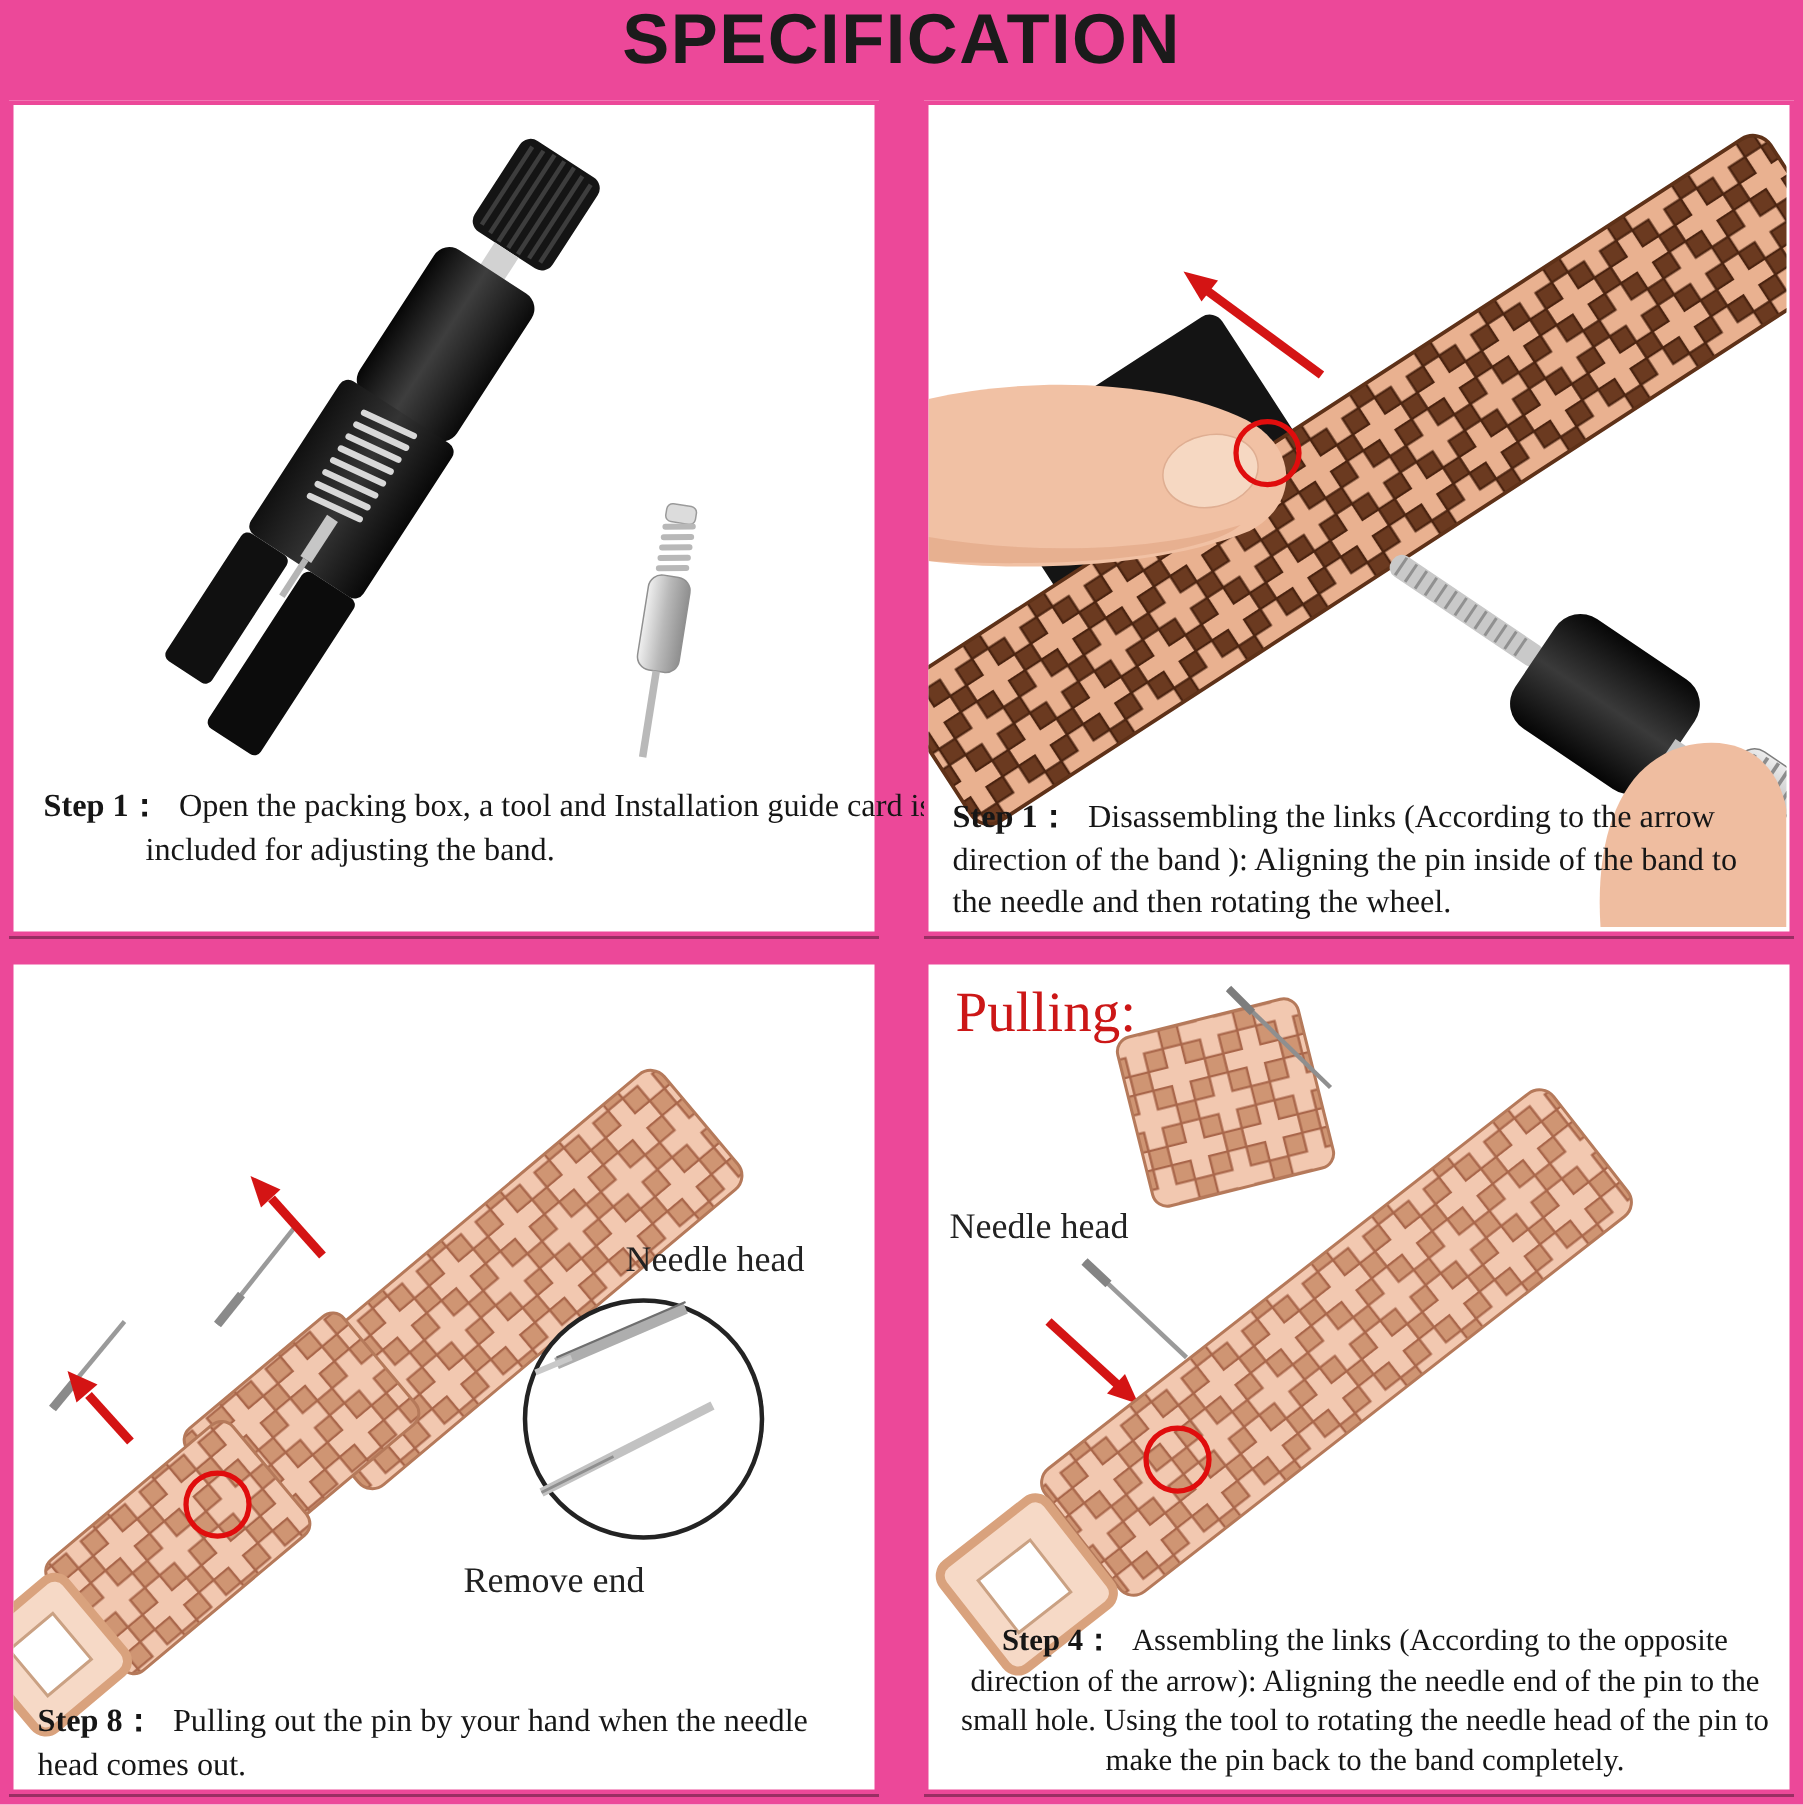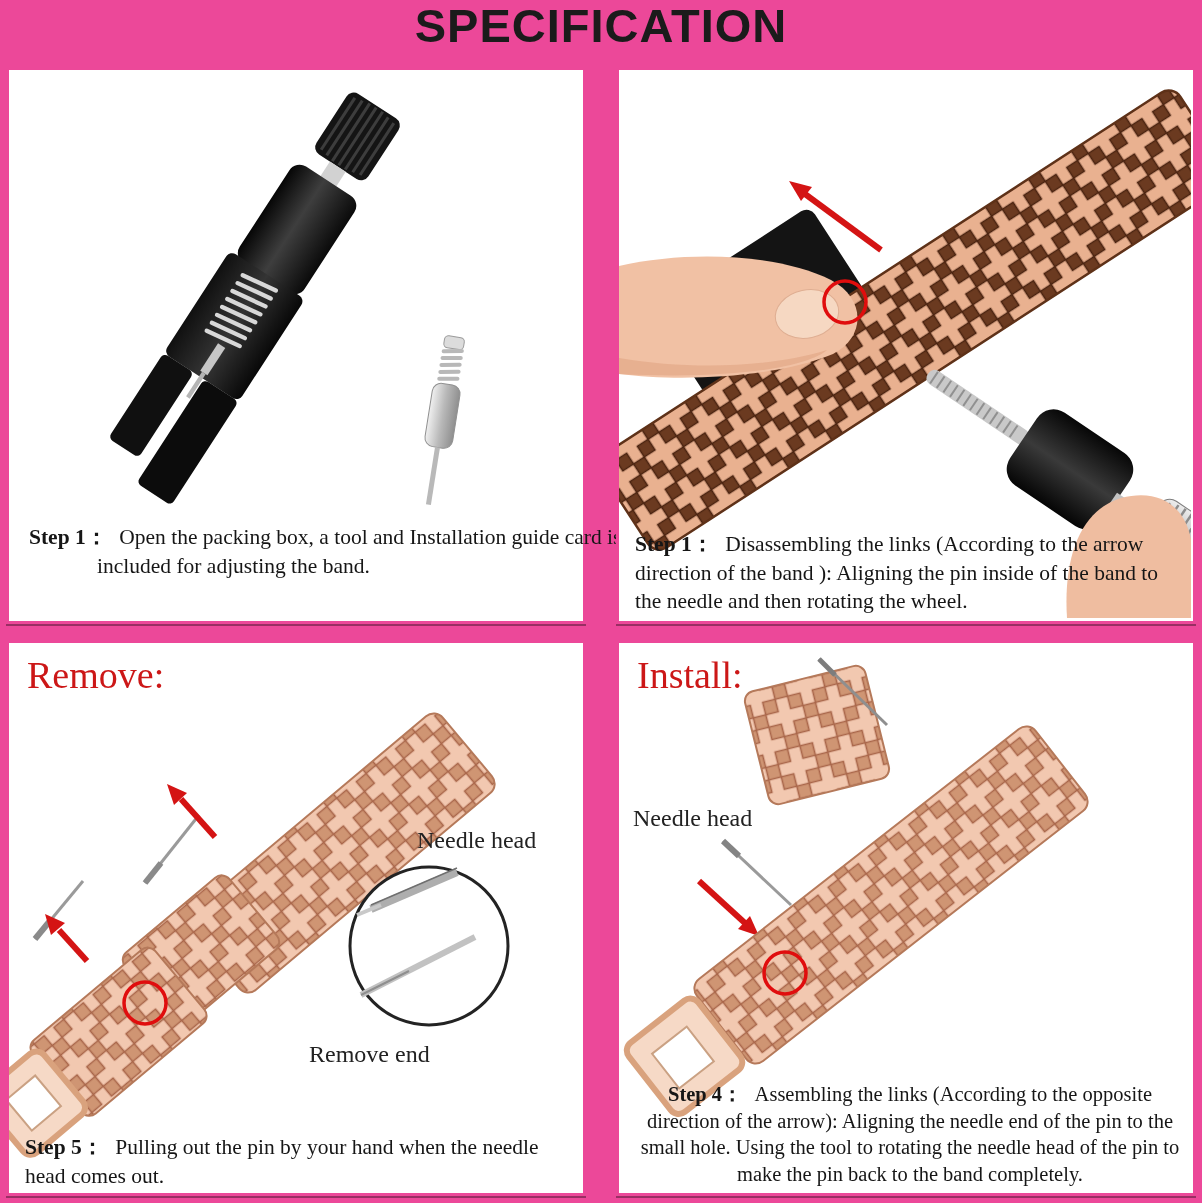--- a/index.html
+++ b/index.html
@@ -231,26 +231,25 @@
       <g>
         <circle cx="420" cy="303" r="79" fill="#ffffff" stroke="#232323" stroke-width="3"></circle>
         <line x1="362" y1="266" x2="448" y2="229" stroke="#aeaeae" stroke-width="8"></line>
         <line x1="348" y1="272" x2="372" y2="262" stroke="#c9c9c9" stroke-width="4"></line>
         <line x1="362" y1="262" x2="448" y2="225" stroke="#6f6f6f" stroke-width="1.5"></line>
         <line x1="352" y1="352" x2="466" y2="294" stroke="#c2c2c2" stroke-width="6"></line>
         <line x1="352" y1="352" x2="400" y2="328" stroke="#8f8f8f" stroke-width="2"></line>
       </g>
     </svg>
 
-    <div class="red-heading">Remove:</div>
     <div class="needle-label nl-head3">Needle head</div>
     <div class="needle-label nl-end3">Remove end</div>
 
     <div class="caption cap3">
-      <span class="step-label">Step 5：</span><span>Pulling out the pin by your hand when the needle head comes out.</span>
+      <span class="step-label">Step 8：</span><span>Pulling out the pin by your hand when the needle head comes out.</span>
     </div>
   </div>
 
   <div class="panel" id="panel4">
     <svg width="572" height="544" viewBox="0 0 572 544">
       <defs>
         <pattern id="patL4" width="64" height="64" patternUnits="userSpaceOnUse" patternTransform="scale(0.8)">
           <rect width="64" height="64" fill="#cf9573"></rect>
           <g fill="#f2c8b0" stroke="#a9664a" stroke-width="2">
             <path d="M24,8 h16 v16 h16 v16 h-16 v16 h-16 v-16 h-16 v-16 h16 Z"></path>
@@ -284,21 +283,21 @@
         <rect x="-215" y="-52" width="430" height="104" rx="12" fill="url(#patL4)" stroke="#b5795a" stroke-width="2"></rect>
         <g transform="translate(-262,0)">
           <rect x="-44" y="-44" width="88" height="88" rx="10" fill="#f6d9c6" stroke="#d9a27d" stroke-width="6"></rect>
           <rect x="-24" y="-22" width="44" height="44" fill="#ffffff" stroke="#caa183" stroke-width="2"></rect>
         </g>
       </g>
 
       <circle cx="166" cy="330" r="21" fill="none" stroke="#e00d0d" stroke-width="3.5"></circle>
     </svg>
 
-    <div class="red-heading">Install:</div>
+    <div class="red-heading">Pulling:</div>
     <div class="needle-label nl-head4">Needle head</div>
 
     <div class="caption cap4">
       <span class="step-label">Step 4：</span><span>Assembling the links (According to the opposite direction of the arrow): Aligning the needle end of the pin to the small hole. Using the tool to rotating the needle head of the pin to make the pin back to the band completely.</span>
     </div>
   </div>
 
 </div>
 
 </body></html>

